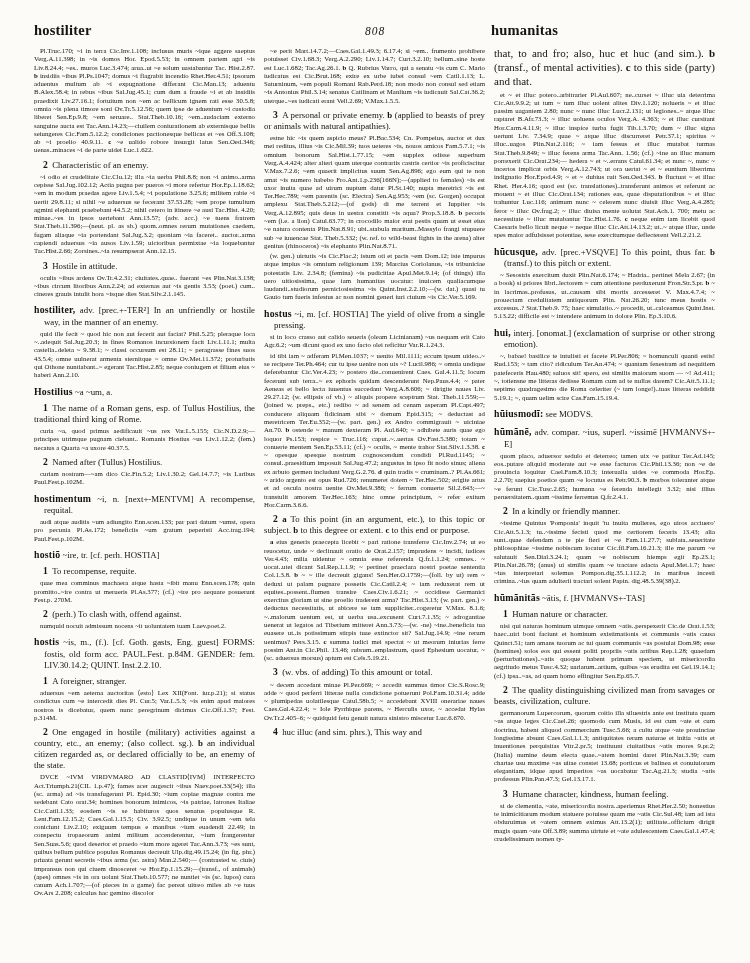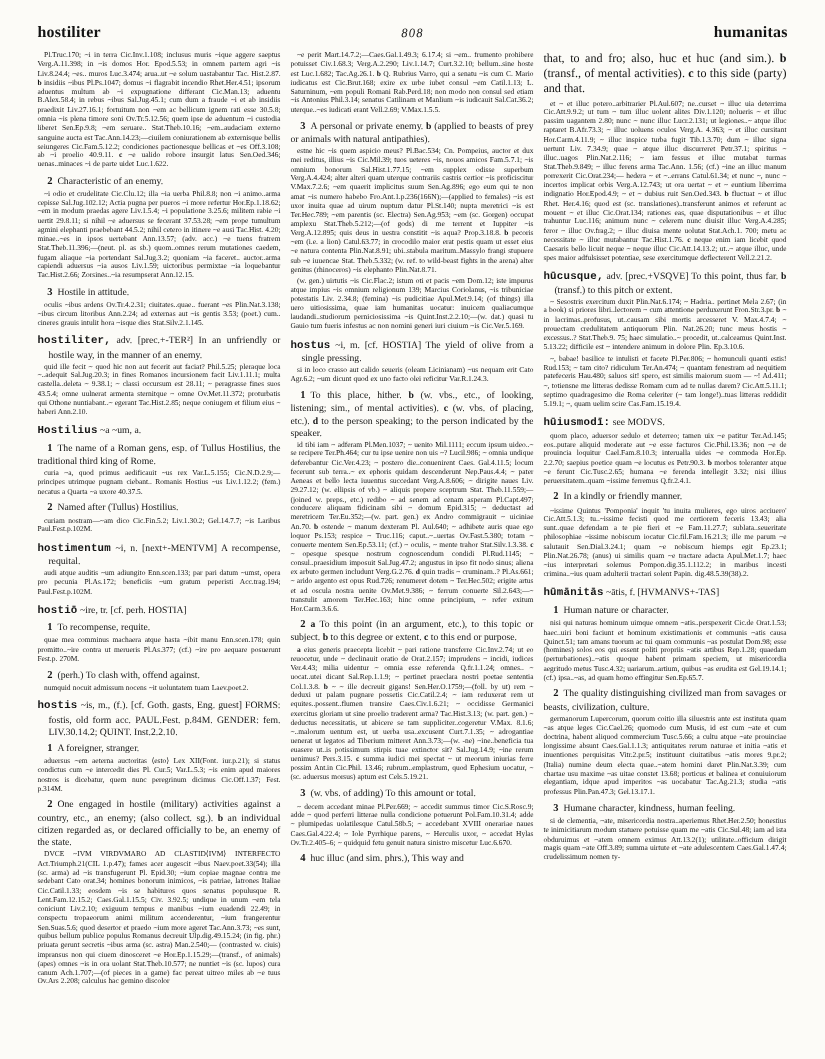--- a/index.html
+++ b/index.html
@@ -17,21 +17,21 @@
     padding:22px 34px 4px 34px;
     gap:17px;
   }
   .hword{
     font-weight:bold;font-size:14.5px;letter-spacing:.2px;
     width:225px;flex:0 0 auto;
   }
   .pnum{
     flex:1 1 auto;text-align:center;font-size:11.5px;letter-spacing:1px;font-style:italic;
   }
-  .hword.right{text-align:right;}
+  .hword.right{text-align:left;}
   .cols{
     display:flex;
     margin:4px 34px 0 34px;
     gap:9px;
     height:898px;
     overflow:hidden;
   }
   .col{
     width:221px;flex:0 0 auto;
     overflow:hidden;
@@ -51,21 +51,21 @@
   .blk.sense .sn{font-size:9.6px;}
   .blk.def{
     font-size:11px;line-height:1.26;
     margin:0 0 2px 0;
   }
   .blk.entry{
     font-size:8.8px;line-height:1.26;
     margin:6px 0 2px 0;
     padding-left:10px;text-indent:-10px;
   }
-  .hw{font-size:9.8px;font-weight:bold;letter-spacing:.2px;font-family:Liberation Mono, monospace;}
+  .hw{font-size:9.8px;font-weight:bold;letter-spacing:.2px;}
 </style>
 </head>
 <body>
 
 <div class="page">
   <div class="header">
     <span class="hword">hostiliter</span>
     <span class="pnum">808</span>
     <span class="hword right">humanitas</span>
   </div>
@@ -96,35 +96,36 @@
         <div class="blk sense"><b class="sn">2</b> One engaged in hostile (military) activities against a country, etc., an enemy; (also collect. sg.). <b>b</b> an individual citizen regarded as, or declared officially to be, an enemy of the state.</div>
         <div class="blk cit">DVCE ~IVM VIRDVMARO AD CLASTID⟨IVM⟩ INTERFECTO Act.Triumph.21(CIL 1.p.47); fames acer augescit ~ibus Naev.poet.33(54); illa (sc. arma) ad ~is transfugerunt Pl. Epid.30; ~ium copiae magnae contra me sedebant Cato orat.34; homines bonorum inimicos, ~is patriae, latrones Italiae Cic.Catil.1.33; eosdem ~is se habituros quos senatus populusque R. Lent.Fam.12.15.2; Caes.Gal.1.15.5; Civ. 3.92.5; undique in unum ~em tela coniciunt Liv.2.10; exiguum tempus e manibus ~ium euadendi 22.49; in conspectu tropaeorum animi militum accenderentur, ~ium frangerentur Sen.Suas.5.6; quod desertor et praedo ~ium more ageret Tac.Ann.3.73; ~es sunt, quibus bellum publice populus Romanus decreuit Ulp.dig.49.15.24; (in fig. phr.) priuata gerunt secretis ~ibus arma (sc. astra) Man.2.540;— (contrasted w. ciuis) impransus non qui ciuem dinosceret ~e Hor.Ep.1.15.29;—(transf., of animals) (apes) omnes ~is in ora uolant Stat.Theb.10.577; ne nuntiet ~is (sc. lupos) cura canum Ach.1.707;—(of pieces in a game) fac pereat uitreo miles ab ~e tuus Ov.Ars 2.208; calculus hac gemino discolor</div>
       </div>
     <div class="col">
         <div class="blk cit">~e perit Mart.14.7.2;—Caes.Gal.1.49.3; 6.17.4; si ~em.. frumento prohibere potuisset Civ.1.68.3; Verg.A.2.290; Liv.1.14.7; Curt.3.2.10; bellum..sine hoste est Luc.1.682; Tac.Ag.26.1. <b>b</b> Q. Rubrius Varro, qui a senatu ~is cum C. Mario iudicatus est Cic.Brut.168; exire ex urbe iubet consul ~em Catil.1.13; L. Saturninum, ~em populi Romani Rab.Perd.18; non modo non consul sed etiam ~is Antonius Phil.3.14; senatus Catilinam et Manlium ~is iudicauit Sal.Cat.36.2; uterque..~es iudicati erant Vell.2.69; V.Max.1.5.5.</div>
         <div class="blk sense"><b class="sn">3</b> A personal or private enemy. <b>b</b> (applied to beasts of prey or animals with natural antipathies).</div>
         <div class="blk cit">estne hic ~is quem aspicio meus? Pl.Bac.534; Cn. Pompeius, auctor et dux mei reditus, illius ~is Cic.Mil.39; tuos ueteres ~is, nouos amicos Fam.5.7.1; ~is omnium bonorum Sal.Hist.1.77.15; ~em supplex odisse superbum Verg.A.4.424; alter alteri quam uterque contrariis castris certior ~is proficiscitur V.Max.7.2.6; ~em quaerit implicitus suum Sen.Ag.896; ego eum qui te non amat ~is numero habebo Fro.Ant.1.p.236(166N);—(applied to females) ~is est uxor inuita quae ad uirum nuptum datur Pl.St.140; nupta meretrici ~is est Ter.Hec.789; ~em parentis (sc. Electra) Sen.Ag.953; ~em (sc. Gorgen) occupat amplexu Stat.Theb.5.212;—(of gods) di me terrent et Iuppiter ~is Verg.A.12.895; quis deus in uestra constitit ~is aqua? Prop.3.18.8. <b>b</b> pecoris ~em (i.e. a lion) Catul.63.77; in crocodilo maior erat pestis quam ut esset eius ~e natura contenta Plin.Nat.8.91; ubi..stabula maritum..Massylo frangi stupuere sub ~e iuuencae Stat. Theb.5.332; (w. ref. to wild-beast fights in the arena) alter genitus (rhinoceros) ~is elephanto Plin.Nat.8.71.</div>
         <div class="blk cit">(w. gen.) uirtutis ~is Cic.Flac.2; istum oti et pacis ~em Dom.12; iste impurus atque impius ~is omnium religionum 139; Marcius Coriolanus, ~is tribuniciae potestatis Liv. 2.34.8; (femina) ~is pudicitiae Apul.Met.9.14; (of things) illa uero uitiosissima, quae iam humanitas uocatur: inuicem qualiacumque laudandi..studiorum perniciosissima ~is Quint.Inst.2.2.10;—(w. dat.) quasi tu Gauio tum fueris infestus ac non nomini generi iuri ciuium ~is Cic.Ver.5.169.</div>
         <div class="blk entry"><b class="hw">hostus</b> ~i, m. [cf. HOSTIA] The yield of olive from a single pressing.</div>
         <div class="blk cit">si in loco crasso aut calido seueris (oleam Licinianam) ~us nequam erit Cato Agr.6.2; ~um dicunt quod ex uno facto olei reficitur Var.R.1.24.3.</div>
-        <div class="blk sense"><b class="sn">1</b> To this place, hither. <b>b</b> (w. vbs., etc., of looking, listening; sim., of mental activities). <b>c</b> (w. vbs. of placing, etc.). <b>d</b> to the person speaking; to the person indicated by the speaker.</div>
         <div class="blk cit">id tibi iam ~ adferam Pl.Men.1037; ~ uenito Mil.1111; eccum ipsum uideo..~ se recipere Ter.Ph.464; cur tu ipse uenire non uis ~? Lucil.986; ~ omnia undique deferebantur Cic.Ver.4.23; ~ postero die..conuenirent Caes. Gal.4.11.5; locum fecerunt sub terra..~ ex ephoris quidam descenderunt Nep.Paus.4.4; ~ pater Aeneas et bello lecta iuuentus succedant Verg.A.8.606; ~ dirigite naues Liv. 29.27.12; (w. ellipsis of vb.) ~ aliquis propere sceptrum Stat. Theb.11.559;—(joined w. preps., etc.) redibo ~ ad senem ad cenam asperam Pl.Capt.497; conducere aliquam fidicinam sibi ~ domum Epid.315; ~ deductast ad meretricem Ter.Eu.352;—(w. part. gen.) ex Andro commigrauit ~ uiciniae An.70. <b>b</b> ostende ~ manum dexteram Pl. Aul.640; ~ adhibete auris quae ego loquor Ps.153; respice ~ Truc.116; caput..~..uertas Ov.Fast.5.380; totam ~ conuerte mentem Sen.Ep.53.11; (cf.) ~ oculis, ~ mente trahor Stat.Silv.1.3.38. <b>c</b> ~ opesque spesque nostrum cognoscendum condidi Pl.Rud.1145; ~ consul..praesidium imposuit Sal.Jug.47.2; angustus in ipso fit nodo sinus; aliena ex arbuto germen includunt Verg.G.2.76. <b>d</b> quin tradis ~ cruminam..? Pl.As.661; ~ arido argento est opus Rud.726; renumeret dotem ~ Ter.Hec.502; erigite artus et ad oscula nostra uenite Ov.Met.9.386; ~ ferrum conuerte Sil.2.643;—~ transtulit amorem Ter.Hec.163; hinc omne principium, ~ refer exitum Hor.Carm.3.6.6.</div>
         <div class="blk sense"><b class="sn">2</b> <b>a</b> To this point (in an argument, etc.), to this topic or subject. <b>b</b> to this degree or extent. <b>c</b> to this end or purpose.</div>
         <div class="blk cit"><b>a</b> eius generis praecepta licebit ~ pari ratione transferre Cic.Inv.2.74; ut eo reuocetur, unde ~ declinauit oratio de Orat.2.157; imprudens ~ incidi, iudices Ver.4.43; milia uidentur ~ omnia esse referenda Q.fr.1.1.24; omnes.. ~ uocat..utei dicant Sal.Rep.1.1.9; ~ pertinet praeclara nostri poetae sententia Col.1.3.8. <b>b</b> ~ ~ ille decreuit gigans! Sen.Her.O.1759;—(foll. by ut) rem ~ deduxi ut palam pugnare possetis Cic.Catil.2.4; ~ iam reduxerat rem ut equites..possent..flumen transire Caes.Civ.1.6.21; ~ occidisse Germanici exercitus gloriam ut sine proelio traderent arma? Tac.Hist.3.13; (w. part. gen.) ~ deductus necessitatis, ut abicere se tam suppliciter..cogeretur V.Max. 8.1.6; ~..malorum uentum est, ut uerba usa..excusent Curt.7.1.35; ~ adrogantiae uenerat ut legatos ad Tiberium mitteret Ann.3.73;—(w. -ne) ~ine..beneficia tua euasere ut..is potissimum stirpis tuae extinctor sit? Sal.Jug.14.9; ~ine rerum uenimus? Pers.3.15. <b>c</b> summa iudici mei spectat ~ ut meorum iniurias ferre possim Ant.in Cic.Phil. 13.46; rubrum..emplastrum, quod Ephesium uocatur, ~ (sc. aduersus morsus) aptum est Cels.5.19.21.</div>
         <div class="blk sense"><b class="sn">3</b> (w. vbs. of adding) To this amount or total.</div>
         <div class="blk cit">~ decem accedant minae Pl.Per.669; ~ accedit summus timor Cic.S.Rosc.9; adde ~ quod perferri litterae nulla condicione potuerunt Pol.Fam.10.31.4; adde ~ plumipedas uolatilesque Catul.58b.5; ~ accedebant XVIII onerariae naues Caes.Gal.4.22.4; ~ Iole Pyrrhique parens, ~ Herculis uxor, ~ accedat Hylas Ov.Tr.2.405–6; ~ quidquid fetu genuit natura sinistro miscetur Luc.6.670.</div>
         <div class="blk sense"><b class="sn">4</b> huc illuc (and sim. phrs.), This way and</div>
       </div>
     <div class="col">
         <div class="blk def">that, to and fro; also, huc et huc (and sim.). <b>b</b> (transf., of mental activities). <b>c</b> to this side (party) and that.</div>
         <div class="blk cit">et ~ et illuc potero..arbitrarier Pl.Aul.607; ne..curset ~ illuc uia deterrima Cic.Att.9.9.2; ut tum ~ tum illuc uolent alites Div.1.120; nolueris ~ et illuc passim uagantem 2.80; nunc ~ nunc illuc Lucr.2.131; ut legiones..~ atque illuc raptaret B.Afr.73.3; ~ illuc uoluens oculos Verg.A. 4.363; ~ et illuc cursitant Hor.Carm.4.11.9; ~ illuc inspice turba fugit Tib.1.3.70; dum ~ illuc signa uertunt Liv. 7.34.9; quae ~ atque illuc discurreret Petr.37.1; spiritus ~ illuc..uagos Plin.Nat.2.116; ~ iam fessus et illuc mutabat turmas Stat.Theb.9.849; ~ illuc ferens arma Tac.Ann. 1.56; (cf.) ~ine an illuc manum porrexerit Cic.Orat.234;— hedera ~ et ~..errans Catul.61.34; et nunc ~, nunc ~ incertos implicat orbis Verg.A.12.743; ut ora uertat ~ et ~ euntium liberrima indignatio Hor.Epod.4.9; ~ et ~ dubius ruit Sen.Oed.343. <b>b</b> fluctuat ~ et illuc Rhet. Her.4.16; quod est (sc. translationes)..transferunt animos et referunt ac mouent ~ et illuc Cic.Orat.134; rationes eas, quae disputationibus ~ et illuc trahuntur Luc.116; animum nunc ~ celerem nunc diuisit illuc Verg.A.4.285; feror ~ illuc Ov.frag.2; ~ illuc diuisa mente uolutat Stat.Ach.1. 700; metu ac necessitate ~ illuc mutabantur Tac.Hist.1.76. <b>c</b> neque enim iam licebit quod Caesaris bello licuit neque ~ neque illuc Cic.Att.14.13.2; ut..~ atque illuc, unde spes maior adfulsisset potentiae, sese exercitumque deflecterent Vell.2.21.2.</div>
         <div class="blk entry"><b class="hw">hūcusque,</b> adv. [prec.+VSQVE] To this point, thus far. <b>b</b> (transf.) to this pitch or extent.</div>
         <div class="blk cit">~ Sesostris exercitum duxit Plin.Nat.6.174; ~ Hadria.. pertinet Mela 2.67; (in a book) si priores libri..lectorem ~ cum attentione perduxerunt Fron.Str.3.pr. <b>b</b> ~ in lacrimas..profusus, ut..causam sibi mortis arcesseret V. Max.4.7.4; ~ prouectam credulitatem antiquorum Plin. Nat.26.20; tunc meus hostis ~ excessus..? Stat.Theb.9. 75; haec simulatio..~ procedit, ut..calceamus Quint.Inst. 5.13.22; difficile est ~ intendere animum in dolore Plin. Ep.3.10.6.</div>
+        <div class="blk entry"><b class="hw">hui,</b> interj. [onomat.] (exclamation of surprise or other strong emotion).</div>
         <div class="blk cit">~, babae! basilice te intulisti et facete Pl.Per.806; ~ homunculi quanti estis! Rud.153; ~ tam cito? ridiculum Ter.An.474; ~ quantam fenestram ad nequitiem patefeceris Hau.480; saluos sit! spero, est similis maiorum suom — ~! Ad.411; ~, totiensne me litteras dedisse Romam cum ad te nullas darem? Cic.Att.5.11.1; septimo quadragesimo die Roma celeriter (~ tam longe!)..tuas litteras reddidit 5.19.1; ~, quam uelim scire Cas.Fam.15.19.4.</div>
         <div class="blk entry"><b class="hw">hūiusmodī:</b> see MODVS.</div>
+        <div class="blk entry"><b class="hw">hūmānē,</b> adv. compar. ~ius, superl. ~issimē [HVMANVS+-E]</div>
         <div class="blk cit">quom placo, aduersor sedulo et deterreo; tamen uix ~e patitur Ter.Ad.145; eos..putare aliquid moderate aut ~e esse facturos Cic.Phil.13.36; non ~e de prouincia loquitur Cael.Fam.8.10.3; interualla uides ~e commoda Hor.Ep. 2.2.70; saepius poetice quam ~e locutus es Petr.90.3. <b>b</b> morbos toleranter atque ~e ferunt Cic.Tusc.2.65; humana ~e ferenda intellegit 3.32; nisi illius peruersitatem..quam ~issime ferremus Q.fr.2.4.1.</div>
         <div class="blk sense"><b class="sn">2</b> In a kindly or friendly manner.</div>
         <div class="blk cit">~issime Quintus 'Pomponia' inquit 'tu inuita mulieres, ego uiros acciuero' Cic.Att.5.1.3; tu..~issime fecisti quod me certiorem feceris 13.43; alia sunt..quae defendam a te pie fieri et ~e Fam.11.27.7; sublata..seueritate philosophiae ~issime nobiscum iocatur Cic.fil.Fam.16.21.3; ille me parum ~e salutauit Sen.Dial.3.24.1; quam ~e nobiscum hiemps egit Ep.23.1; Plin.Nat.26.78; (anus) ui similis quam ~e tractare adacta Apul.Met.1.7; haec ~ius interpretari solemus Pompon.dig.35.1.112.2; in maribus incesti crimina..~ius quam adulterii tractari solent Papin. dig.48.5.39(38).2.</div>
         <div class="blk entry"><b class="hw">hūmānitās</b> ~ātis, f. [HVMANVS+-TAS]</div>
         <div class="blk sense"><b class="sn">1</b> Human nature or character.</div>
         <div class="blk cit">nisi qui naturas hominum uimque omnem ~atis..perspexerit Cic.de Orat.1.53; haec..uiri boni faciunt et hominum existimationis et communis ~atis causa Quinct.51; tam amans tuorum ac tui quam communis ~as postulat Dom.98; esse (homines) solos eos qui essent politi propriis ~atis artibus Rep.1.28; quaedam (perturbationes)..~atis quoque habent primam speciem, ut misericordia aegritudo metus Tusc.4.32; uariarum..artium, quibus ~as erudita est Gel.19.14.1; (cf.) ipsa..~as, ad quam homo effingitur Sen.Ep.65.7.</div>
         <div class="blk sense"><b class="sn">2</b> The quality distinguishing civilized man from savages or beasts, civilization, culture.</div>
         <div class="blk cit">germanorum Lupercorum, quorum coitio illa siluestris ante est instituta quam ~as atque leges Cic.Cael.26; quomodo cum Musis, id est cum ~ate et cum doctrina, habent aliquod commercium Tusc.5.66; a cultu atque ~ate prouinciae longissime absunt Caes.Gal.1.1.3; antiquitates rerum naturae et initia ~atis et inuentiones perquisitas Vitr.2.pr.5; instituunt ciuitatibus ~atis mores 9.pr.2; (Italia) numine deum electa quae..~atem homini daret Plin.Nat.3.39; cum chartae usu maxime ~as uitae constet 13.68; porticus et balinea et conuiuiorum elegantiam, idque apud imperitos ~as uocabatur Tac.Ag.21.3; studia ~atis professus Plin.Pan.47.3; Gel.13.17.1.</div>
         <div class="blk sense"><b class="sn">3</b> Humane character, kindness, human feeling.</div>
         <div class="blk cit">si de clementia, ~ate, misericordia nostra..aperiemus Rhet.Her.2.50; honestius te inimicitiarum modum statuere potuisse quam me ~atis Cic.Sul.48; iam ad ista obduruimus et ~atem omnem eximus Att.13.2(1); utilitate..officium dirigit magis quam ~ate Off.3.89; summa uirtute et ~ate adulescentem Caes.Gal.1.47.4; crudelissimum nomen ty-</div>

